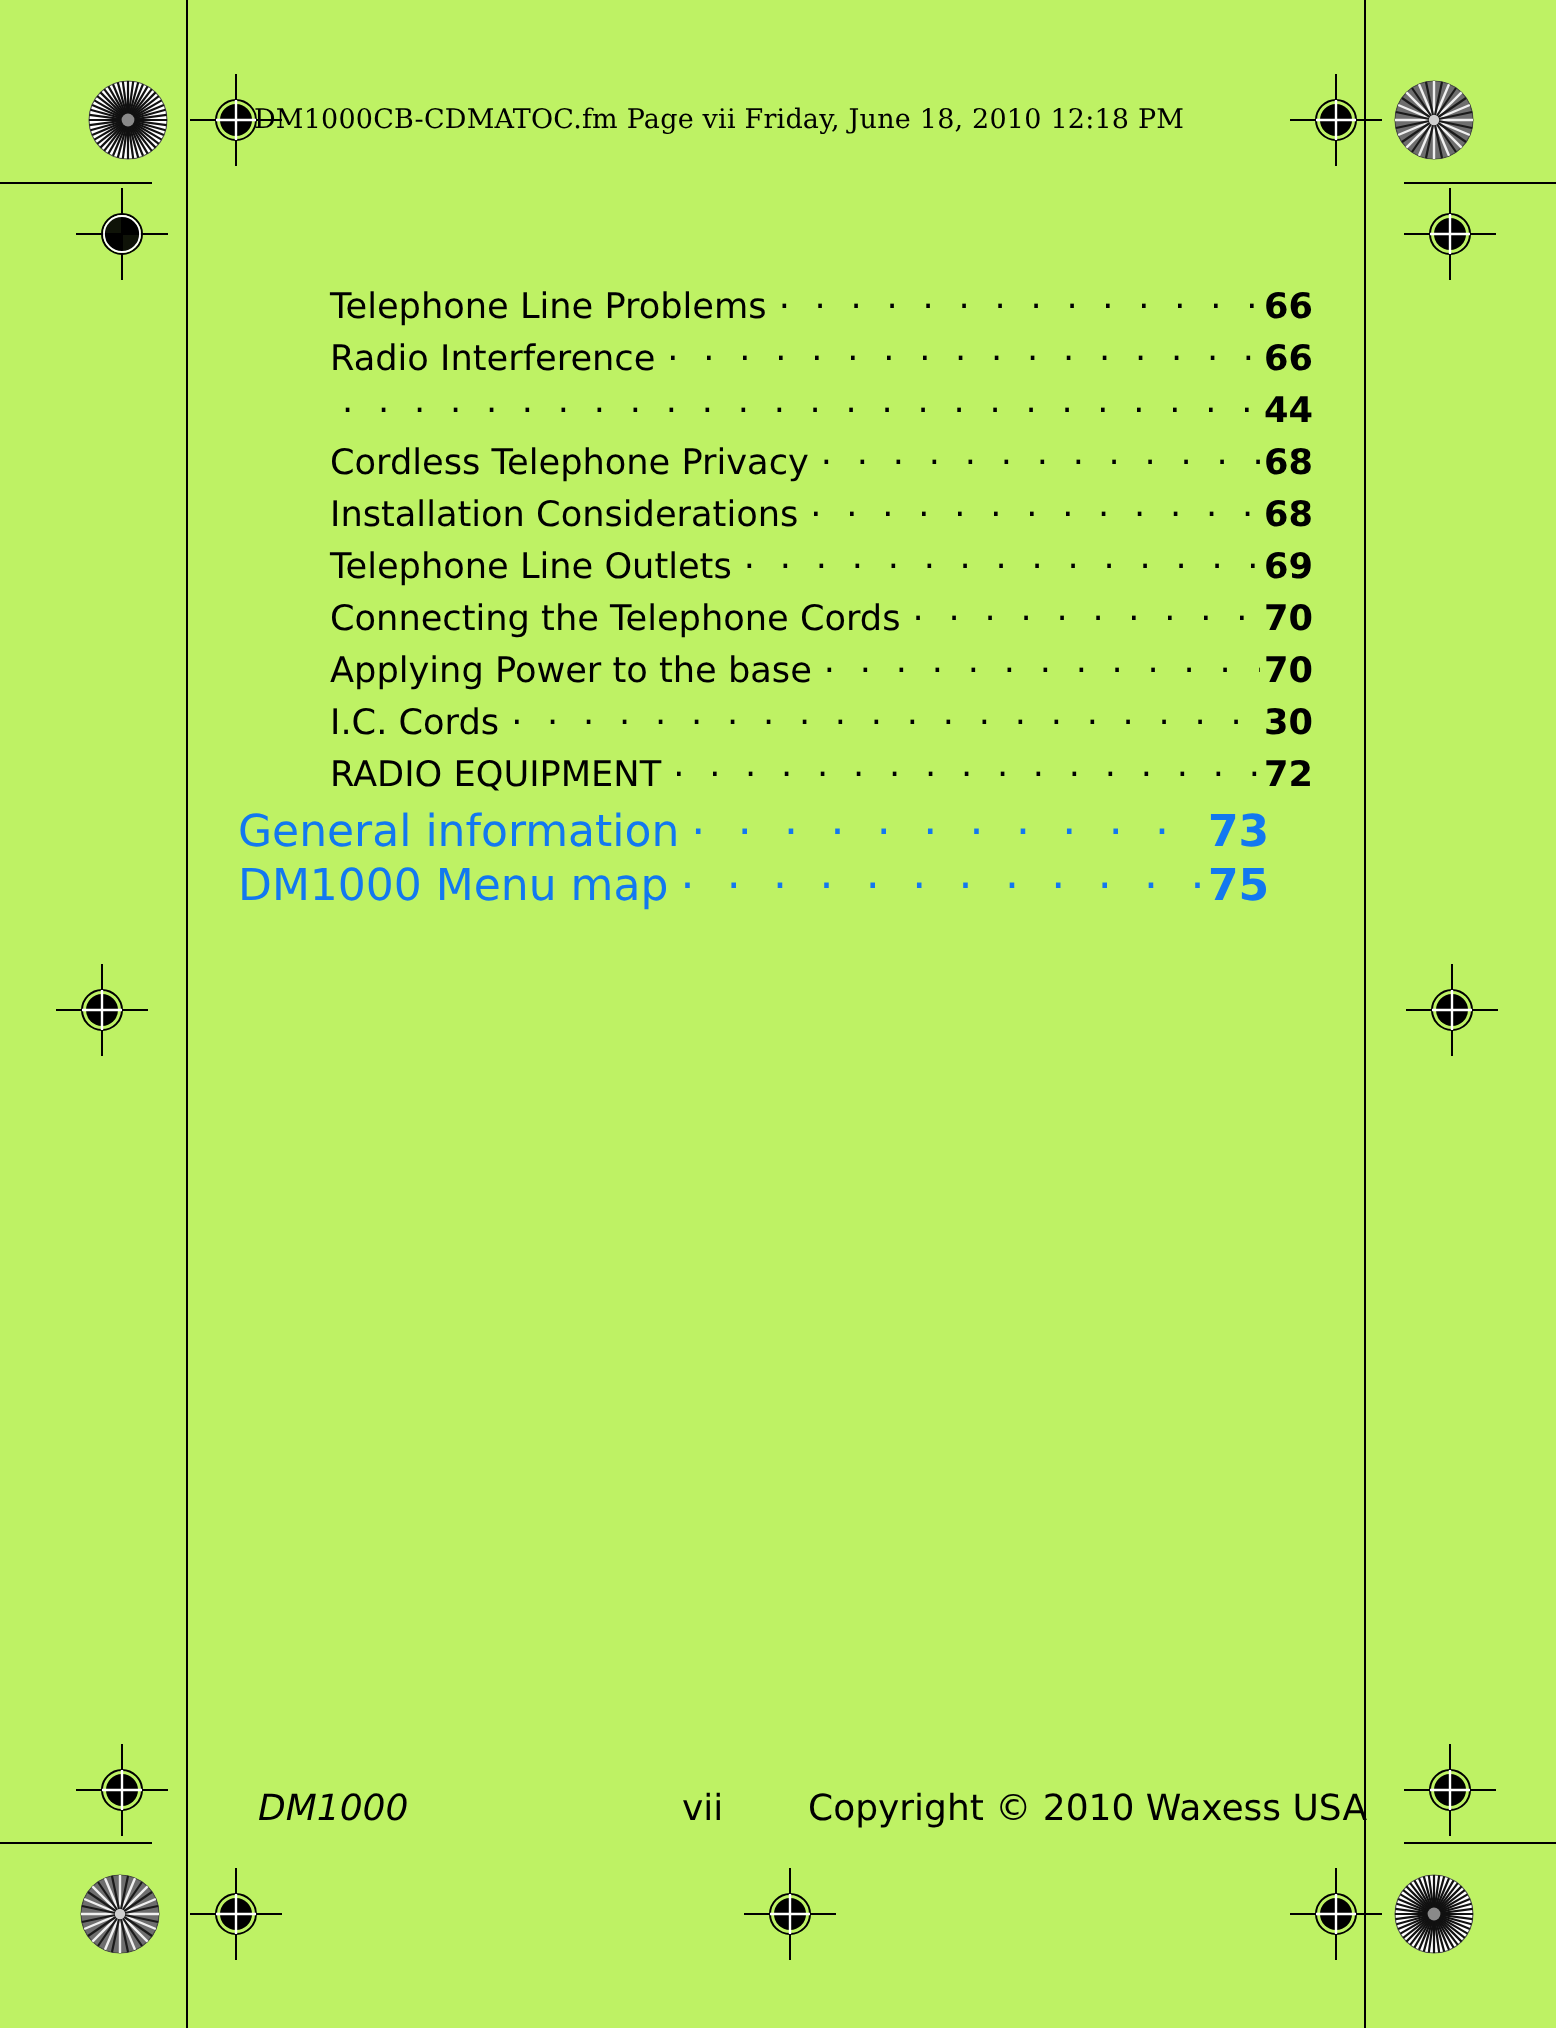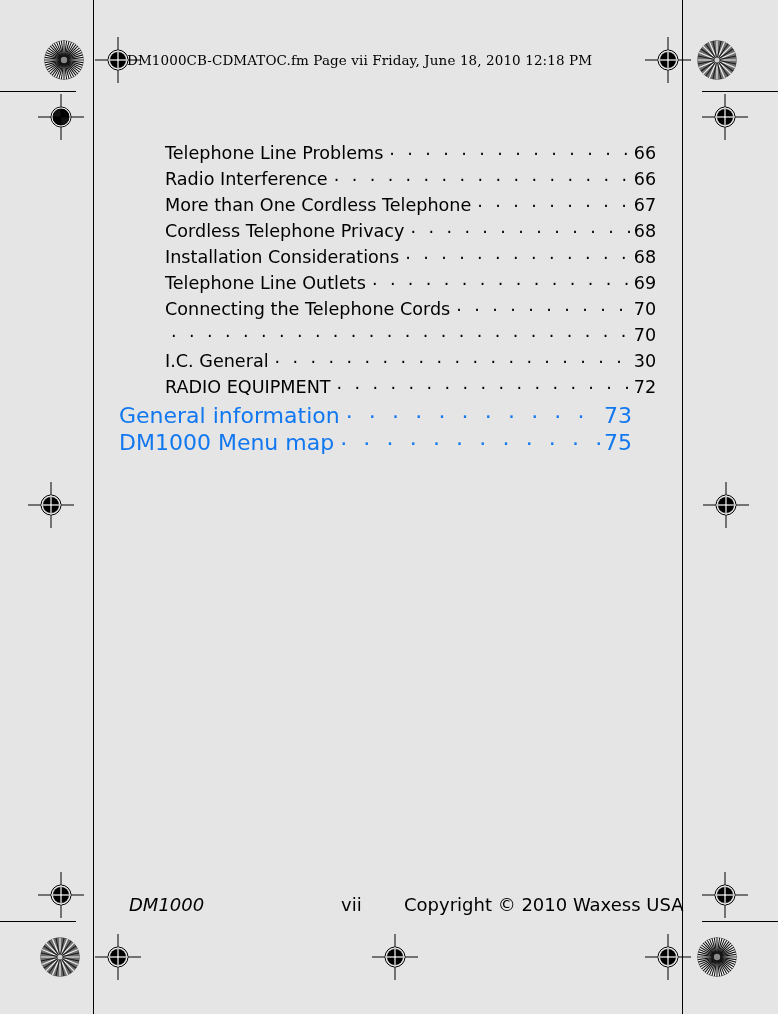--- a/index.html
+++ b/index.html
@@ -8,21 +8,21 @@
     background: #ffffff;
   }
   body {
     font-family: "DejaVu Sans", sans-serif;
   }
   #page {
     position: relative;
     width: 778px;
     height: 1014px;
     overflow: hidden;
-    background: #e5e5e5;
+    background: #bef264;
   }
 
   
   .trim-line {
     position: absolute;
     background: #000000;
   }
   .reg-mark {
     position: absolute;
     width: 46px;
@@ -93,21 +93,22 @@
     bottom: 0;
     white-space: nowrap;
     letter-spacing: 3.4px;
   }
   .level-0 .toc-leader span {
     letter-spacing: 4.6px;
   }
   .toc-page {
     flex: 0 0 auto;
     width: 26px;
-    text-align: center;
+    text-align: left;
+    font-weight: bold;
   }
 
   
   #footer {
     position: absolute;
     left: 0;
     top: 872px;
     width: 778px;
     height: 22px;
     font-size: 18px;
@@ -478,25 +479,24 @@
         <span class="toc-page">66</span>
       </div>
       <div class="toc-row level-1">
         <span class="toc-title">Radio Interference</span>
         <span class="toc-leader">
           <span>. . . . . . . . . . . . . . . . . . . . . . . . . . . . . . . . . . . . . . . . . . . . . . . . .</span>
         </span>
         <span class="toc-page">66</span>
       </div>
       <div class="toc-row level-1">
-        <span class="toc-title">More than One Cordless Telephone</span>
-        <span class="toc-leader">
-          <span>. . . . . . . . . . . . . . . . . . . . . . . . . . . . . . . . . . . . . . . . . . . . . . . . .</span>
-        </span>
-        <span class="toc-page">67</span>
+        <span class="toc-leader">
+          <span>. . . . . . . . . . . . . . . . . . . . . . . . . . . . . . . . . . . . . . . . . . . . . . . . .</span>
+        </span>
+        <span class="toc-page">44</span>
       </div>
       <div class="toc-row level-1">
         <span class="toc-title">Cordless Telephone Privacy</span>
         <span class="toc-leader">
           <span>. . . . . . . . . . . . . . . . . . . . . . . . . . . . . . . . . . . . . . . . . . . . . . . . .</span>
         </span>
         <span class="toc-page">68</span>
       </div>
       <div class="toc-row level-1">
         <span class="toc-title">Installation Considerations</span>
@@ -513,27 +513,28 @@
         <span class="toc-page">69</span>
       </div>
       <div class="toc-row level-1">
         <span class="toc-title">Connecting the Telephone Cords</span>
         <span class="toc-leader">
           <span>. . . . . . . . . . . . . . . . . . . . . . . . . . . . . . . . . . . . . . . . . . . . . . . . .</span>
         </span>
         <span class="toc-page">70</span>
       </div>
       <div class="toc-row level-1">
+        <span class="toc-title">Applying Power to the base</span>
         <span class="toc-leader">
           <span>. . . . . . . . . . . . . . . . . . . . . . . . . . . . . . . . . . . . . . . . . . . . . . . . .</span>
         </span>
         <span class="toc-page">70</span>
       </div>
       <div class="toc-row level-1">
-        <span class="toc-title">I.C. General</span>
+        <span class="toc-title">I.C. Cords</span>
         <span class="toc-leader">
           <span>. . . . . . . . . . . . . . . . . . . . . . . . . . . . . . . . . . . . . . . . . . . . . . . . .</span>
         </span>
         <span class="toc-page">30</span>
       </div>
       <div class="toc-row level-1">
         <span class="toc-title">RADIO EQUIPMENT</span>
         <span class="toc-leader">
           <span>. . . . . . . . . . . . . . . . . . . . . . . . . . . . . . . . . . . . . . . . . . . . . . . . .</span>
         </span>

